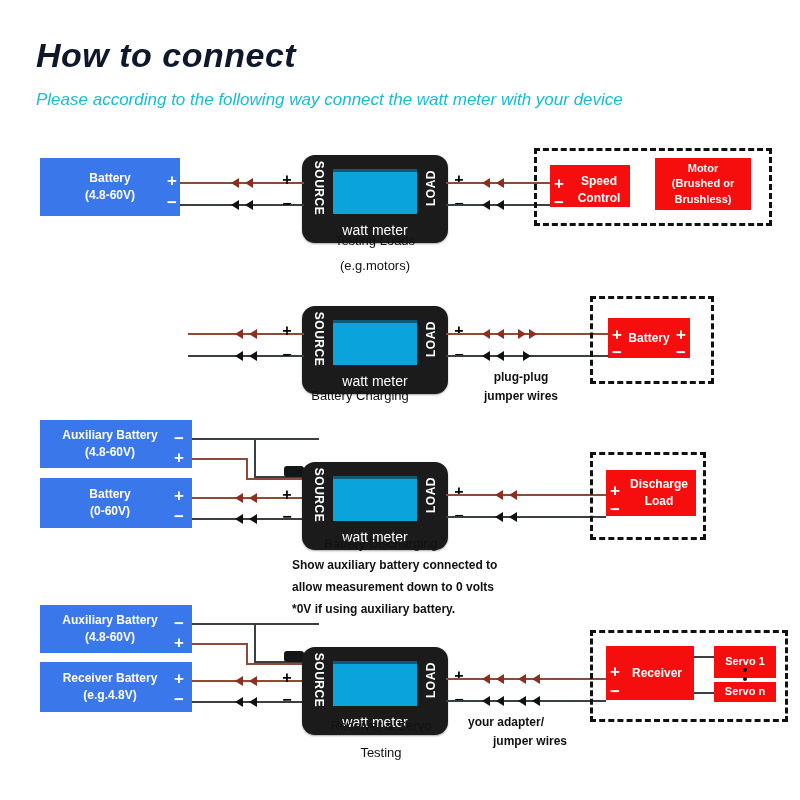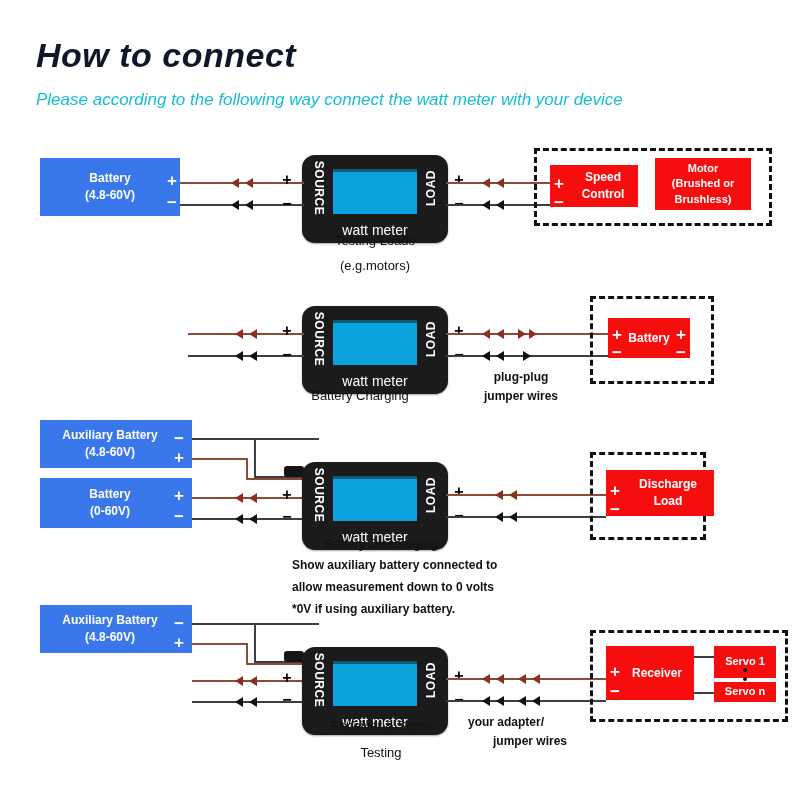--- a/index.html
+++ b/index.html
@@ -146,21 +146,21 @@
   <div class="sign dark" style="left:452px;top:172px;">+</div>
   <div class="sign dark" style="left:452px;top:196px;">−</div>
   <div class="wire h pos" style="left:446px;top:182px;width:104px;"></div>
   <div class="wire h neg" style="left:446px;top:204px;width:104px;"></div>
   <div class="arrow left pos" style="left:482px;top:178px;"></div>
   <div class="arrow left pos" style="left:496px;top:178px;"></div>
   <div class="arrow left neg" style="left:482px;top:200px;"></div>
   <div class="arrow left neg" style="left:496px;top:200px;"></div>
 
   <div class="dashed" style="left:534px;top:148px;width:232px;height:72px;"></div>
-  <div class="redbox" style="left:550px;top:165px;width:88px;height:42px;">
+  <div class="redbox" style="left:550px;top:165px;width:80px;height:42px;align-items:flex-end;">
     <div style="padding-left:18px;">
       <span>Speed</span><br>
       <span>Control</span>
     </div>
   </div>
   <div class="sign" style="left:552px;top:175px;">+</div>
   <div class="sign" style="left:552px;top:194px;">−</div>
   <div class="redbox" style="left:655px;top:158px;width:96px;height:52px;font-size:11px;">
     <div>
       <span>Motor</span><br>
@@ -264,21 +264,21 @@
   <div class="sign dark" style="left:452px;top:484px;">+</div>
   <div class="sign dark" style="left:452px;top:508px;">−</div>
   <div class="wire h pos" style="left:446px;top:494px;width:160px;"></div>
   <div class="wire h neg" style="left:446px;top:516px;width:160px;"></div>
   <div class="arrow left pos" style="left:495px;top:490px;"></div>
   <div class="arrow left pos" style="left:509px;top:490px;"></div>
   <div class="arrow left neg" style="left:495px;top:512px;"></div>
   <div class="arrow left neg" style="left:509px;top:512px;"></div>
 
   <div class="dashed" style="left:590px;top:452px;width:110px;height:82px;"></div>
-  <div class="redbox" style="left:606px;top:470px;width:108px;height:46px;">
+  <div class="redbox" style="left:606px;top:470px;width:90px;height:46px;">
     <div style="padding-left:16px;">
       <span>Discharge</span><br>
       <span>Load</span>
     </div>
   </div>
   <div class="sign" style="left:608px;top:482px;">+</div>
   <div class="sign" style="left:608px;top:501px;">−</div>
 
   <div class="cap" style="left:296px;top:536px;width:170px;">Battery Discharging</div>
   <div class="note" style="left:292px;top:558px;">Show auxiliary battery connected to</div>
@@ -295,20 +295,26 @@
   <div class="sign" style="left:172px;top:634px;">+</div>
 
   <div class="wire h neg" style="left:192px;top:623px;width:127px;"></div>
   <div class="wire v neg" style="left:254px;top:623px;height:40px;"></div>
   <div class="wire h neg" style="left:254px;top:661px;width:48px;"></div>
   <div class="wire h pos" style="left:192px;top:643px;width:56px;"></div>
   <div class="wire v pos" style="left:246px;top:643px;height:22px;"></div>
   <div class="wire h pos" style="left:246px;top:663px;width:56px;"></div>
   <div class="plug" style="left:284px;top:651px;"></div>
 
+  <div class="bluebox" style="left:40px;top:662px;width:152px;height:50px;">
+    <div class="lbl" style="padding-right:16px;">
+      <span>Receiver Battery</span><br>
+      <span>(e.g.4.8V)</span>
+    </div>
+  </div>
   <div class="sign" style="left:172px;top:670px;">+</div>
   <div class="sign" style="left:172px;top:691px;">−</div>
 
   <div class="wire h pos" style="left:192px;top:680px;width:110px;"></div>
   <div class="wire h neg" style="left:192px;top:701px;width:110px;"></div>
   <div class="arrow left pos" style="left:235px;top:676px;"></div>
   <div class="arrow left pos" style="left:249px;top:676px;"></div>
   <div class="arrow left neg" style="left:235px;top:697px;"></div>
   <div class="arrow left neg" style="left:249px;top:697px;"></div>
   <div class="sign dark" style="left:280px;top:670px;">+</div>

